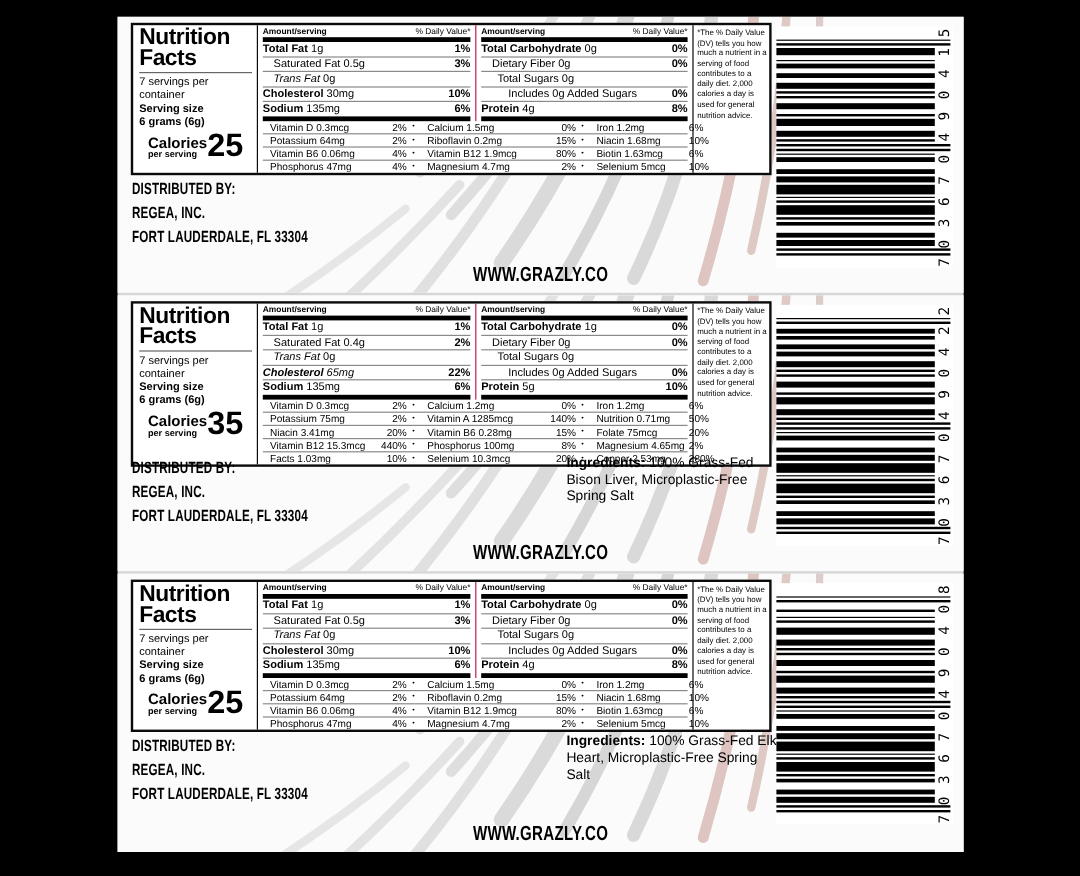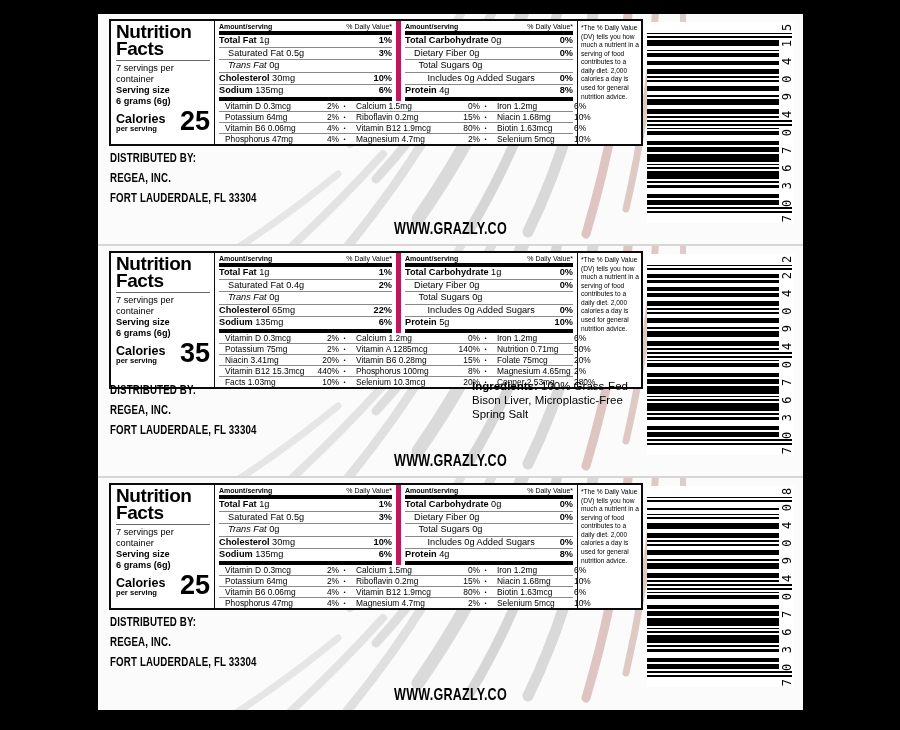--- a/index.html
+++ b/index.html
@@ -11,28 +11,28 @@
   .wm{position:absolute;left:0;top:0;width:705px;height:232px;pointer-events:none;}
 
   
   .nf-panel{position:absolute;left:11px;top:5px;width:534px;background:#fff;
             border:2px solid #0a0a0a;display:flex;box-sizing:border-box;}
   .nf-left{width:104px;flex:0 0 104px;border-right:1px solid #0a0a0a;padding:2px 4px 2px 5px;box-sizing:border-box;}
   .nf-title{font-size:19px;font-weight:800;line-height:17px;letter-spacing:-0.4px;}
   .nf-title-rule{border-bottom:1.5px solid #666;margin:3px 0 2px 0;}
   .nf-servings{font-size:9.2px;line-height:11px;}
   .nf-ss{font-size:9.2px;font-weight:bold;line-height:10.5px;}
-  .nf-cal{display:flex;justify-content:space-between;align-items:flex-end;margin-top:4px;}
+  .nf-cal{display:flex;justify-content:center;align-items:flex-end;margin-top:4px;}
   .nf-cal-label{font-size:12.5px;font-weight:800;line-height:12px;}
   .nf-cal-sub{font-size:7.6px;font-weight:bold;line-height:8.5px;}
   .nf-cal-num{font-size:27px;font-weight:800;line-height:23px;}
   .nf-main{flex:1 1 auto;display:flex;flex-direction:column;min-width:0;}
   .nf-cols{display:flex;}
   .col{flex:1 1 50%;padding:0 4px;box-sizing:border-box;min-width:0;}
-  .col + .col{border-left:5px solid #be185d;}
+  .col + .col{border-left:1px solid #be185d;}
   .chead{display:flex;justify-content:space-between;font-size:7px;line-height:9px;padding-top:1px;}
   .ch-l{font-weight:bold;}
   .thick{height:4px;background:#000;}
   .nrow{display:flex;justify-content:space-between;font-size:9.2px;line-height:11.6px;border-top:1px solid #8a8a8a;}
   .nrow:first-child{border-top:none;}
   .nrow .dv{font-weight:bold;}
   .bold{font-weight:bold;}
   .ital{font-style:italic;}
   .micros{padding:0 4px;}
   .mrow{display:grid;grid-template-columns:93px 27px 11px 99px 31px 11px 83px 1fr;
@@ -325,21 +325,21 @@
                   </div>
                   <div class="nrow">
                     <span style="padding-left: 9px;"><span class="">Saturated Fat</span>&nbsp;0.4g</span>
                     <span class="dv">2%</span>
                   </div>
                   <div class="nrow">
                     <span style="padding-left: 9px;"><span class=" ital">Trans Fat</span>&nbsp;0g</span>
                     <span class="dv"></span>
                   </div>
                   <div class="nrow">
-                    <span style="padding-left: 0px;"><span class="bold">Cholesterol</span>&nbsp;65mg</span>
+                    <span style="padding-left: 0px; font-style: italic;"><span class="bold">Cholesterol</span>&nbsp;65mg</span>
                     <span class="dv">22%</span>
                   </div>
                   <div class="nrow">
                     <span style="padding-left: 0px;"><span class="bold">Sodium</span>&nbsp;135mg</span>
                     <span class="dv">6%</span>
                   </div>
                 </div>
             <div class="thick"></div>
           </div>
           <div class="col">
@@ -638,20 +638,22 @@
 
       <div class="nf-foot">*The % Daily Value (DV) tells you how much a nutrient in a serving of food contributes to a daily diet. 2,000 calories a day is used for general nutrition advice.</div>
     </div>
 
     <div class="distrib">
       <div>DISTRIBUTED BY:</div>
       <div>REGEA, INC.</div>
       <div>FORT LAUDERDALE, FL 33304</div>
     </div>
 
+    <div class="ingred"><b>Ingredients:</b>
+      <span>100% Grass-Fed Elk Heart, Microplastic-Free Spring Salt</span></div>
 
     <div class="website">WWW.GRAZLY.CO</div>
 
     <div class="bc-rot">
       <div class="bc-inner">
         <div class="bc-num bc-lead">7</div>
         <div class="bc-num bc-g1">
               <span class="">0</span>
               <span class="">3</span>
               <span class="">6</span>

